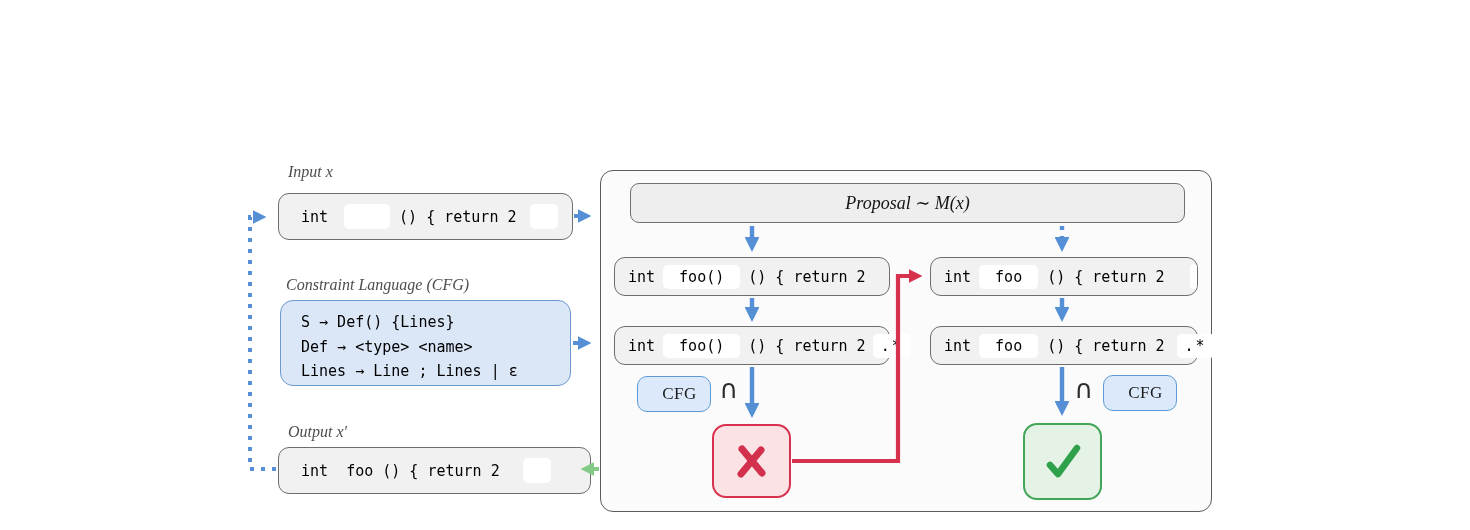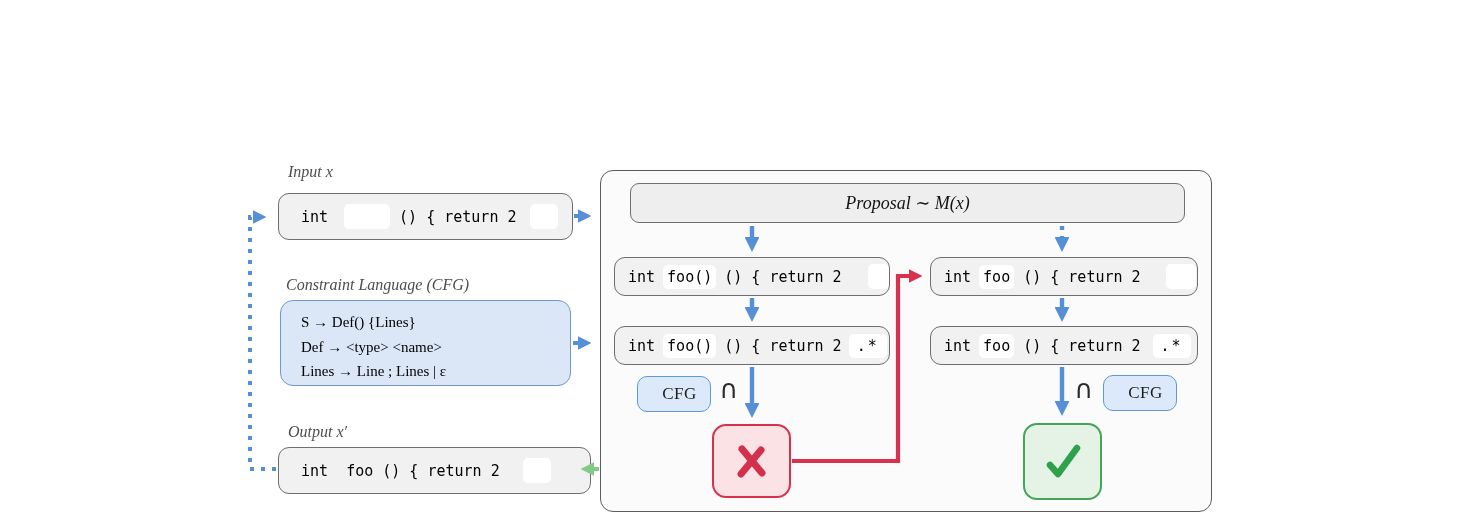--- a/index.html
+++ b/index.html
@@ -2,31 +2,31 @@
 <html><head>
 <meta charset="utf-8">
 <style>
   html,body{margin:0;padding:0;background:#ffffff;}
   .canvas{position:relative;width:1470px;height:530px;background:#ffffff;overflow:hidden;
           font-family:"Liberation Sans","DejaVu Sans",sans-serif;}
   .label{position:absolute;font:italic 16px "Liberation Serif","DejaVu Serif",serif;color:#4d4d4d;white-space:pre;}
   .gbox{position:absolute;background:#f1f1f1;border:1.6px solid #6e6e6e;border-radius:11px;
         display:flex;align-items:center;box-sizing:border-box;z-index:2;}
   .code{font:15px "DejaVu Sans Mono","Liberation Mono",monospace;color:#000;white-space:pre;}
-  .hl{background:#ffffff;border-radius:5px;padding:3px 4px;}
+  .hl{background:#ffffff;border-radius:5px;padding:3px 16px;}
   .hl-tail{background:#ffffff;border-radius:5px;padding:3px 8px;letter-spacing:2px;}
   .blank{display:inline-block;background:#ffffff;border-radius:5px;height:25px;vertical-align:middle;}
   .panel{position:absolute;left:600px;top:170px;width:612px;height:342px;background:#fbfbfb;
          border:1.6px solid #5c5c5c;border-radius:13px;box-sizing:border-box;z-index:1;}
   .sampler{position:absolute;left:630px;top:183px;width:555px;height:40px;background:#eeeeee;
            border:1.5px solid #707070;border-radius:9px;display:flex;align-items:center;justify-content:center;
            font:italic 18px "Liberation Serif","DejaVu Serif",serif;color:#141414;box-sizing:border-box;z-index:2;text-align:center;}
   .cfgbox{position:absolute;left:280px;top:300px;width:291px;height:86px;background:#dbe7f7;
           border:1.8px solid #6b9ace;border-radius:13px;box-sizing:border-box;padding:9px 0 0 20px;z-index:2;}
-  .cfgbox .code{display:block;line-height:24.5px;font-family:Liberation Serif, serif;}
+  .cfgbox .code{display:block;line-height:24.5px;}
   .badge{position:absolute;width:74px;height:36px;background:#dbe9fa;border:1.6px solid #5e9ad6;border-radius:10px;
          display:flex;align-items:center;justify-content:center;
          font:17px "Liberation Serif","DejaVu Serif",serif;color:#1c1c1c;letter-spacing:.5px;box-sizing:border-box;z-index:2;padding-left:11px;}
   .cap{position:absolute;width:30px;text-align:center;font:26px "DejaVu Sans",sans-serif;color:#2b2b2b;z-index:2;}
   .result{position:absolute;border-radius:14px;display:flex;align-items:center;justify-content:center;box-sizing:border-box;z-index:2;}
   .cross{left:712px;top:424px;width:79px;height:74px;background:#fbe2e4;border:2.4px solid #d8314e;}
   .check{left:1023px;top:423px;width:79px;height:77px;background:#e4f3e5;border:2.4px solid #42a558;}
   svg.overlay{position:absolute;left:0;top:0;z-index:3;pointer-events:none;}
 </style>
 </head>

